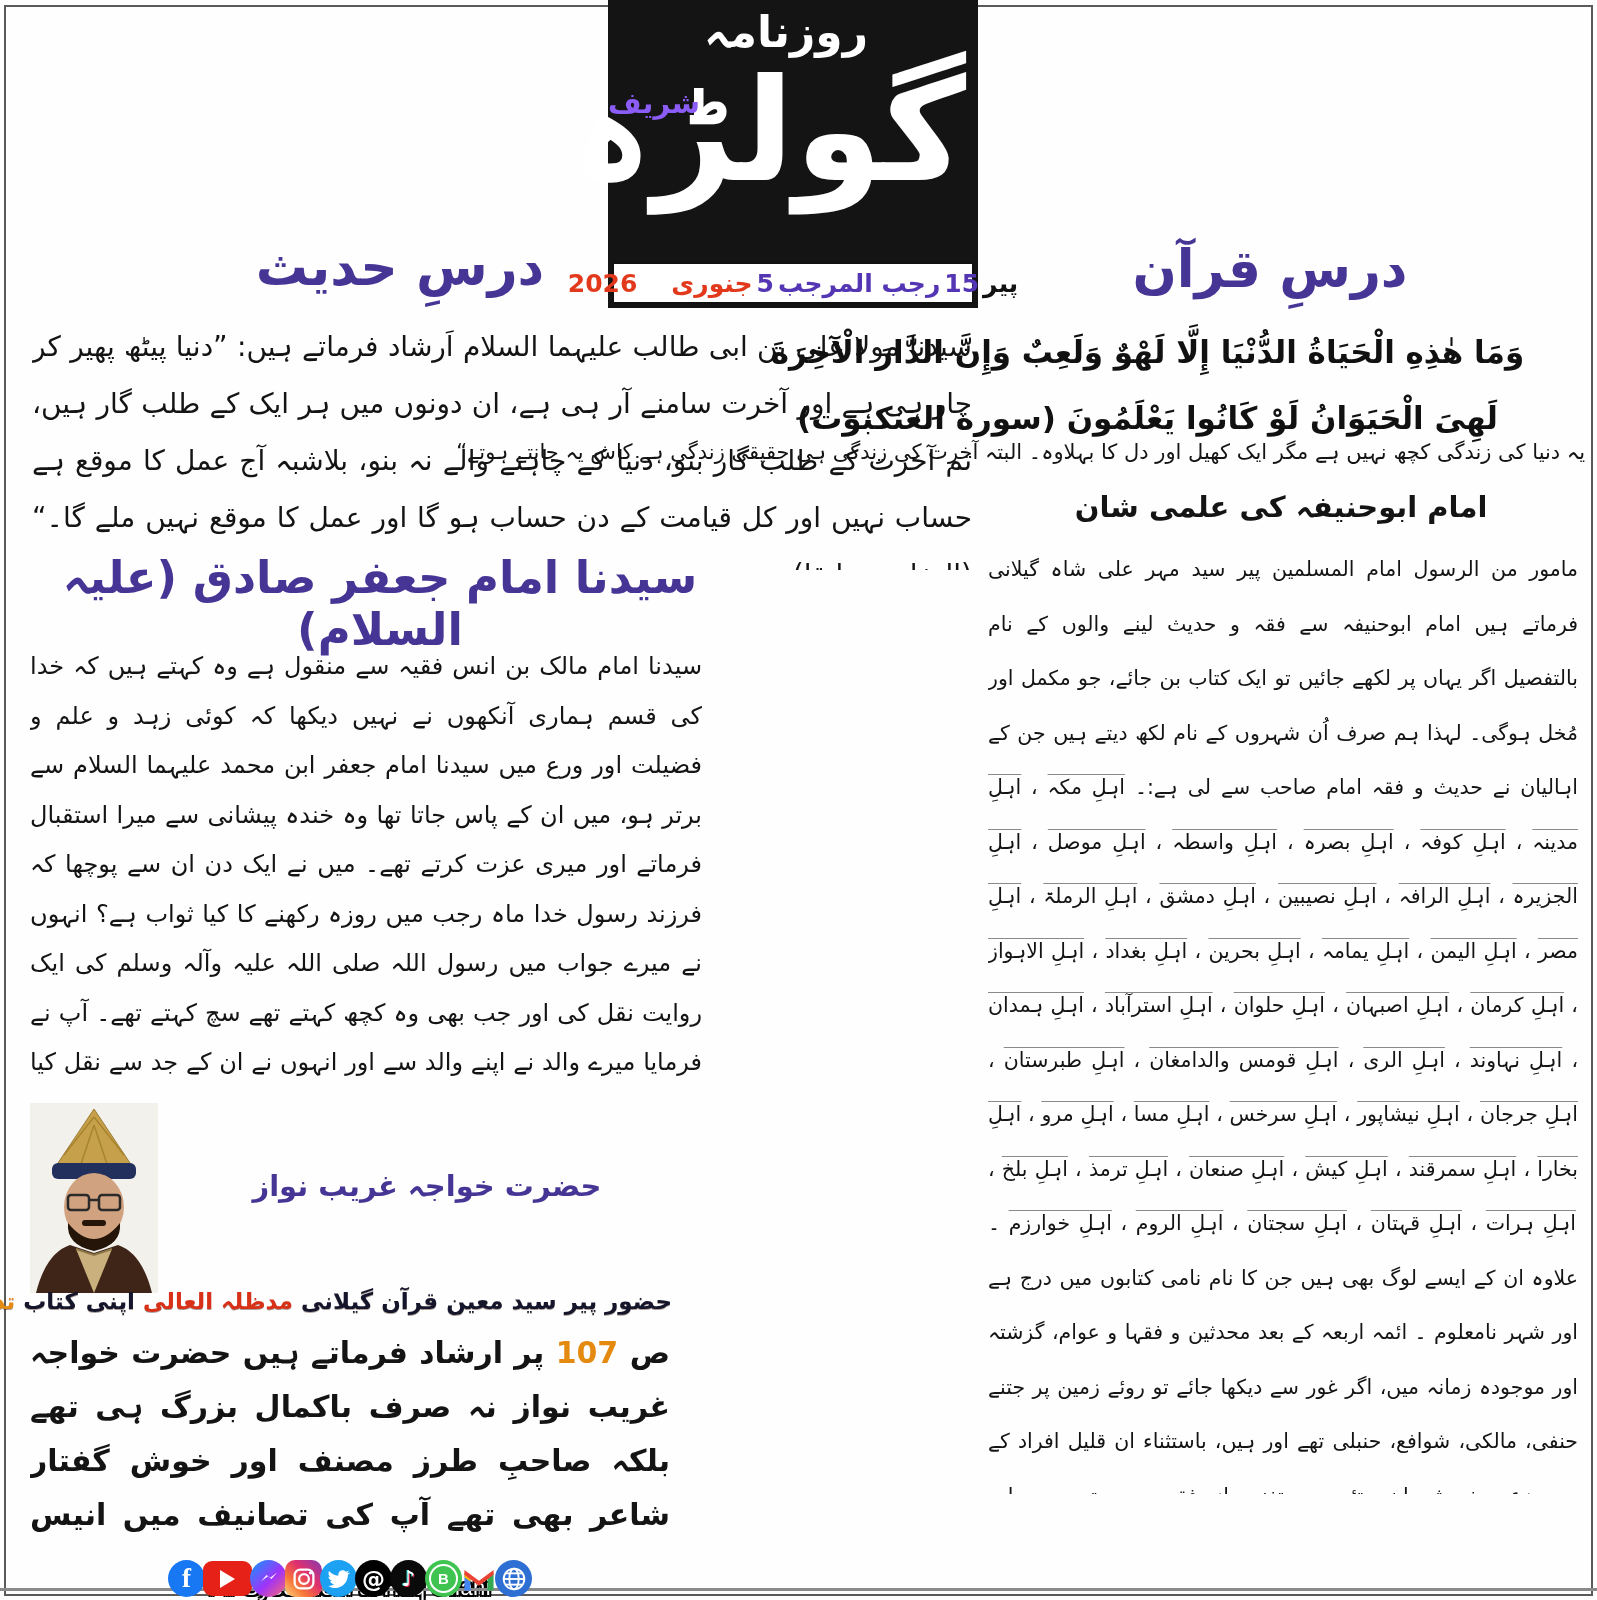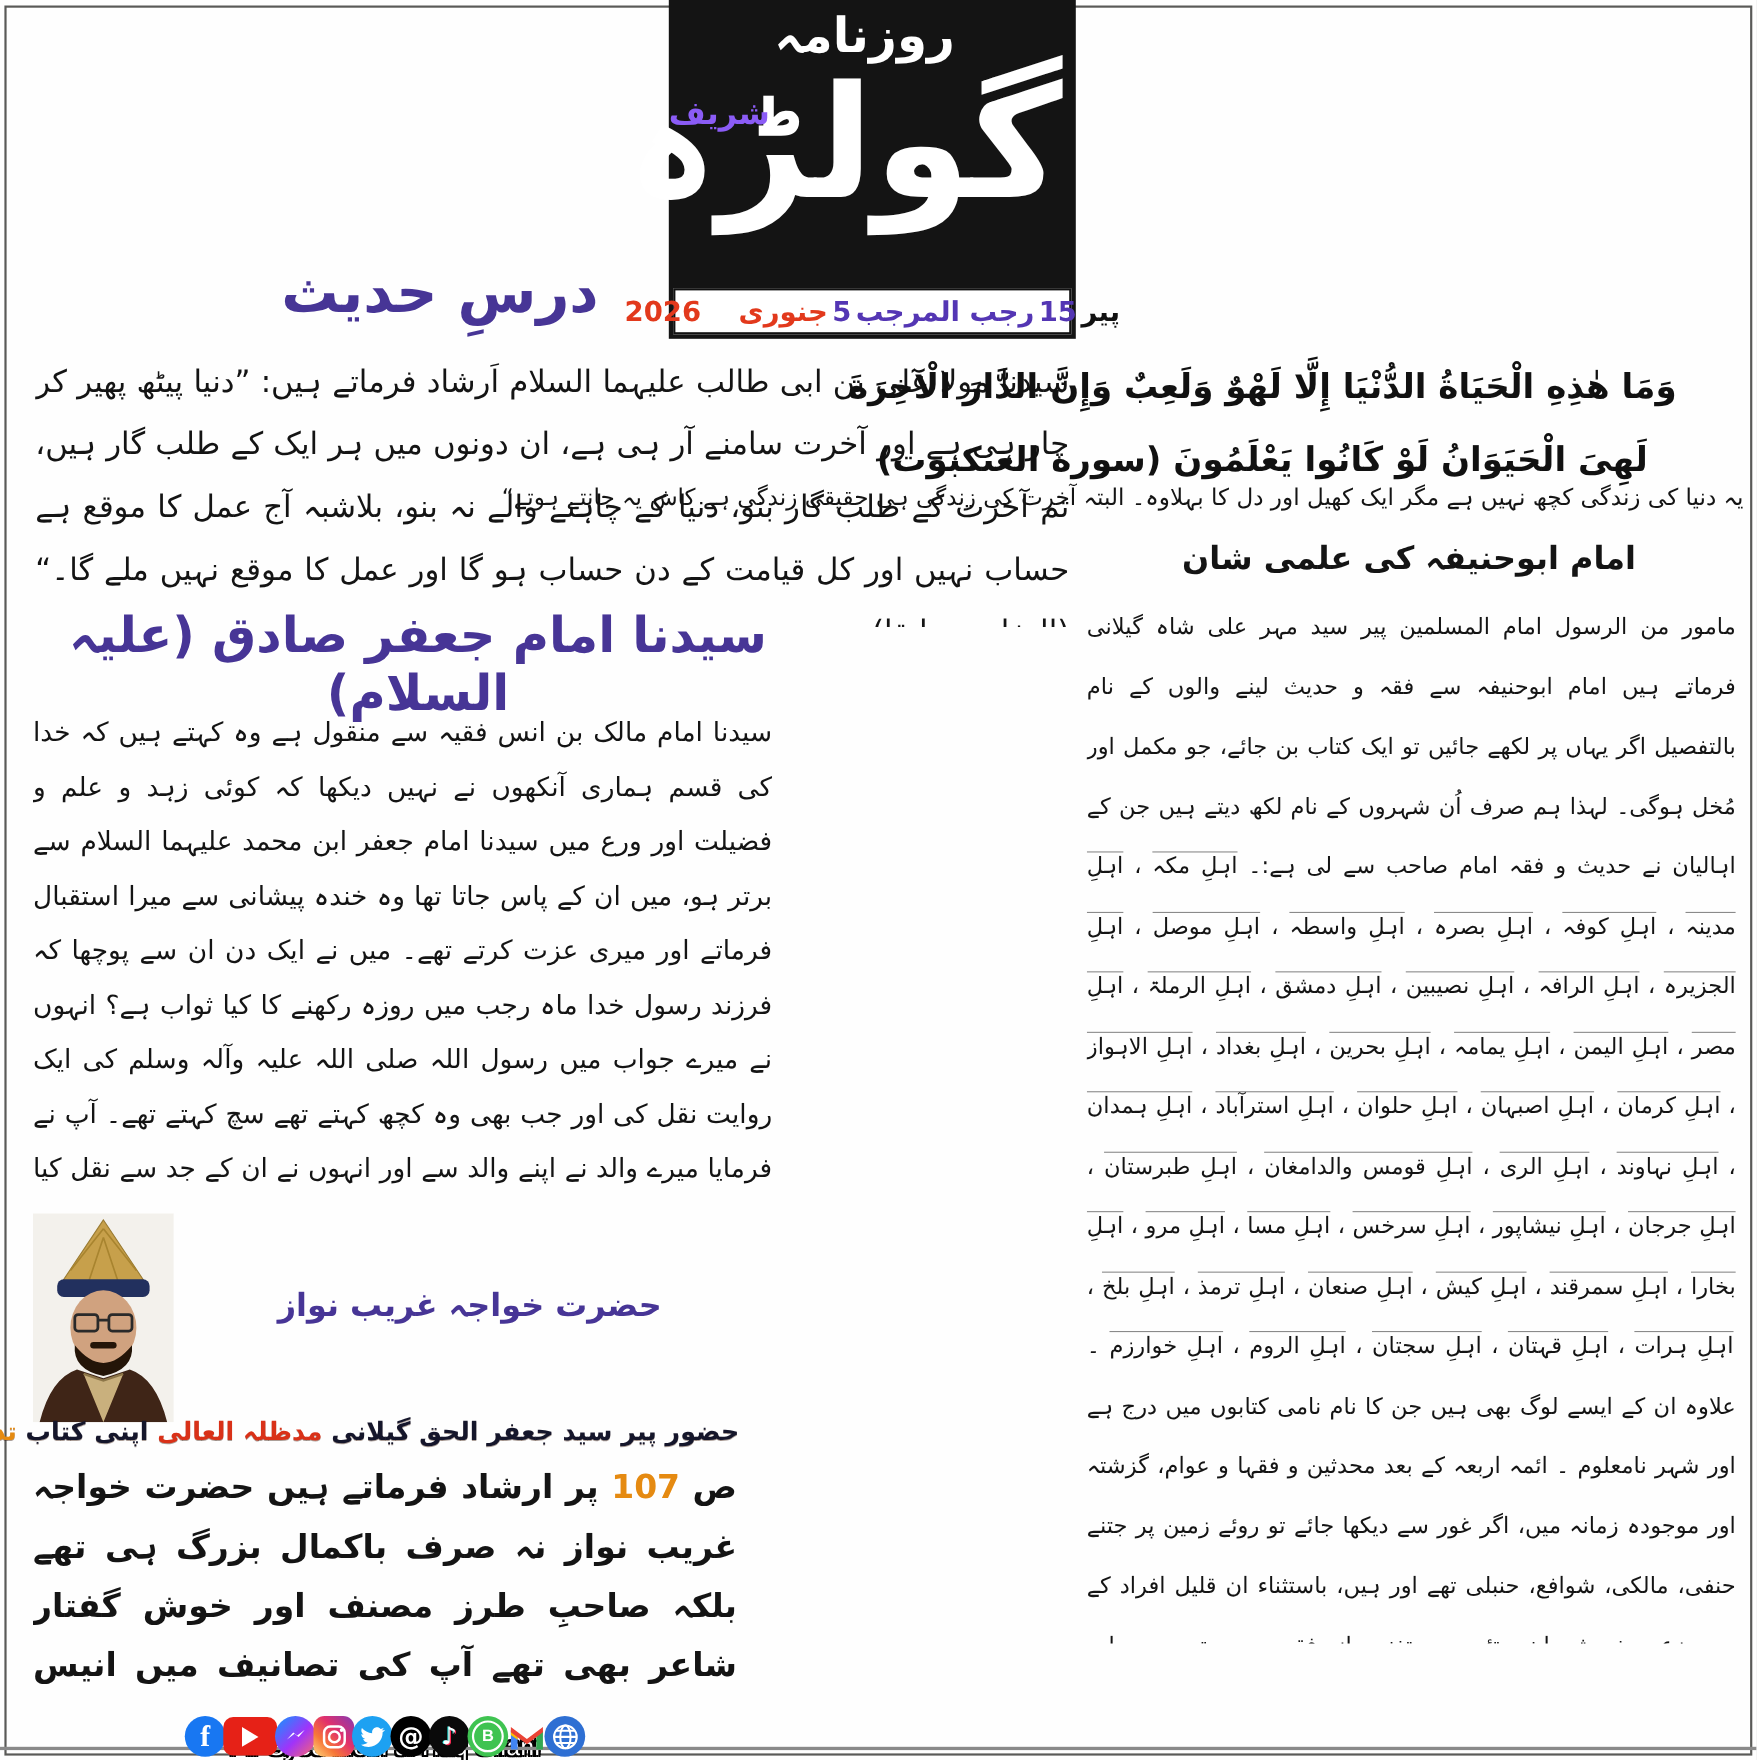--- a/index.html
+++ b/index.html
@@ -96,21 +96,21 @@
       <line x1="59" y1="97" x2="69" y2="97" stroke="#2a2a2a" stroke-width="2.5"></line>
       <path d="M38 120 Q64 152 90 120 Q92 142 64 148 Q36 142 38 120 Z" fill="#241508"></path>
       <rect x="52" y="117" width="24" height="6" rx="3" fill="#241508"></rect>
       <path d="M6 190 Q16 150 40 142 L64 150 L88 142 Q112 150 122 190 Z" fill="#3f2517"></path>
       <path d="M46 146 L64 190 L82 146 L64 152 Z" fill="#c9b07d"></path>
       <path d="M46 146 L64 152 L82 146" fill="none" stroke="#8d7648" stroke-width="2"></path>
     </svg>
   </div>
 
   <div id="gn-heading" class="urdu heading">حضرت خواجہ غریب نواز</div>
-  <div id="gn-intro" class="urdu"><span style="color: rgb(21, 22, 43);">حضور پیر سید جعفر الحق گیلانی </span><span style="color: rgb(217, 49, 24);">مدظلہ العالی </span><span style="color: rgb(21, 22, 43);">اپنی کتاب </span><span style="color: rgb(229, 138, 17);">تذکرۃ العارفین</span></div>
+  <div id="gn-intro" class="urdu"><span style="color: rgb(21, 22, 43);">حضور پیر سید معین قرآن گیلانی </span><span style="color: rgb(217, 49, 24);">مدظلہ العالی </span><span style="color: rgb(21, 22, 43);">اپنی کتاب </span><span style="color: rgb(229, 138, 17);">تذکرۃ العارفین</span></div>
   <div id="gn-body" class="urdu body-text"><span style="color: rgb(20, 20, 20);">ص </span><span style="color: rgb(229, 138, 17);">107</span><span style="color: rgb(20, 20, 20);"> پر ارشاد فرماتے ہیں حضرت خواجہ غریب نواز نہ صرف باکمال بزرگ ہی تھے بلکہ صاحبِ طرز مصنف اور خوش گفتار شاعر بھی تھے آپ کی تصانیف میں انیس الارواح (فارسی) جس میں آپ نے اپنے مرشدِ گرامی حضرت عثمان ہارونی کے ارشادات جمع کیے ہیں</span></div>
 
   <div id="caption">Pir Syed Moin ul Haq Gilani</div>
 
   <div id="icon-row">
     <div class="ic ic-fb">f</div>
     <div class="ic ic-yt">
         <div class="tri"></div>
       </div>
     <div class="ic ic-ms">
@@ -148,20 +148,21 @@
         <circle cx="16" cy="16" r="11" fill="none" stroke="#fff" stroke-width="2"></circle>
         <ellipse cx="16" cy="16" rx="5" ry="11" fill="none" stroke="#fff" stroke-width="2"></ellipse>
         <line x1="5" y1="16" x2="27" y2="16" stroke="#fff" stroke-width="2"></line>
         <line x1="7" y1="10" x2="25" y2="10" stroke="#fff" stroke-width="2"></line>
         <line x1="7" y1="22" x2="25" y2="22" stroke="#fff" stroke-width="2"></line>
       </svg>
     </div>
   </div>
   <div id="bottom-rule"></div>
 
+  <div id="quran-heading" class="urdu heading">درسِ قرآن</div>
   <div id="verse-1" class="verse urdu">وَمَا هٰذِهِ الْحَيَاةُ الدُّنْيَا إِلَّا لَهْوٌ وَلَعِبٌ وَإِنَّ الدَّارَ الْآخِرَةَ</div>
   <div id="verse-2" class="verse urdu">لَهِىَ الْحَيَوَانُ لَوْ كَانُوا يَعْلَمُونَ (سورة العنكبوت)</div>
   <div id="translation" class="urdu">یہ دنیا کی زندگی کچھ نہیں ہے مگر ایک کھیل اور دل کا بہلاوہ۔ البتہ آخرت کی زندگی ہی حقیقی زندگی ہے کاش یہ جانتے ہوتے“</div>
 
   <div id="abu-subheading" class="urdu">امام ابوحنیفہ کی علمی شان</div>
   <div id="abu-body" class="urdu body-text">
     <span>مامور من الرسول امام المسلمین پیر سید مہر علی شاہ گیلانی فرماتے ہیں امام ابوحنیفہ سے فقہ و حدیث لینے والوں کے نام بالتفصیل اگر یہاں پر لکھے جائیں تو ایک کتاب بن جائے، جو مکمل اور مُخل ہوگی۔ لہذا ہم صرف اُن شہروں کے نام لکھ دیتے ہیں جن کے اہالیان نے حدیث و فقہ امام صاحب سے لی ہے:۔ </span>
     <span><span class="city">اہلِ مکہ</span> ، <span class="city">اہلِ مدینہ</span> ، <span class="city">اہلِ کوفہ</span> ، <span class="city">اہلِ بصرہ</span> ، <span class="city">اہلِ واسطہ</span> ، <span class="city">اہلِ موصل</span> ، <span class="city">اہلِ الجزیرہ</span> ، <span class="city">اہلِ الرافہ</span> ، <span class="city">اہلِ نصیبین</span> ، <span class="city">اہلِ دمشق</span> ، <span class="city">اہلِ الرملۃ</span> ، <span class="city">اہلِ مصر</span> ، <span class="city">اہلِ الیمن</span> ، <span class="city">اہلِ یمامہ</span> ، <span class="city">اہلِ بحرین</span> ، <span class="city">اہلِ بغداد</span> ، <span class="city">اہلِ الاہواز</span> ، <span class="city">اہلِ کرمان</span> ، <span class="city">اہلِ اصبہان</span> ، <span class="city">اہلِ حلوان</span> ، <span class="city">اہلِ استرآباد</span> ، <span class="city">اہلِ ہمدان</span> ، <span class="city">اہلِ نہاوند</span> ، <span class="city">اہلِ الری</span> ، <span class="city">اہلِ قومس والدامغان</span> ، <span class="city">اہلِ طبرستان</span> ، <span class="city">اہلِ جرجان</span> ، <span class="city">اہلِ نیشاپور</span> ، <span class="city">اہلِ سرخس</span> ، <span class="city">اہلِ مسا</span> ، <span class="city">اہلِ مرو</span> ، <span class="city">اہلِ بخارا</span> ، <span class="city">اہلِ سمرقند</span> ، <span class="city">اہلِ کیش</span> ، <span class="city">اہلِ صنعان</span> ، <span class="city">اہلِ ترمذ</span> ، <span class="city">اہلِ بلخ</span> ، <span class="city">اہلِ ہرات</span> ، <span class="city">اہلِ قہتان</span> ، <span class="city">اہلِ سجتان</span> ، <span class="city">اہلِ الروم</span> ، <span class="city">اہلِ خوارزم</span> ۔ </span>
     <span>علاوہ ان کے ایسے لوگ بھی ہیں جن کا نام نامی کتابوں میں درج ہے اور شہر نامعلوم ۔ ائمہ اربعہ کے بعد محدثین و فقہا و عوام، گزشتہ اور موجودہ زمانہ میں، اگر غور سے دیکھا جائے تو روئے زمین پر جتنے حنفی، مالکی، شوافع، حنبلی تھے اور ہیں، باستثناء ان قلیل افراد کے جو بزعمِ خویش اپنے تئیں مستغنی از فقہ سمجھتے ہیں اور عندالحاجت واقعات کے پیش آنے پر کُتب فقہ کی پناہ لیتے ہیں ۔ علم تصوف کے حقائق و معارف ایسا ہی قال و حال سب کے لیے منتہی الیہ آپ ہی ہیں</span>
   </div>

